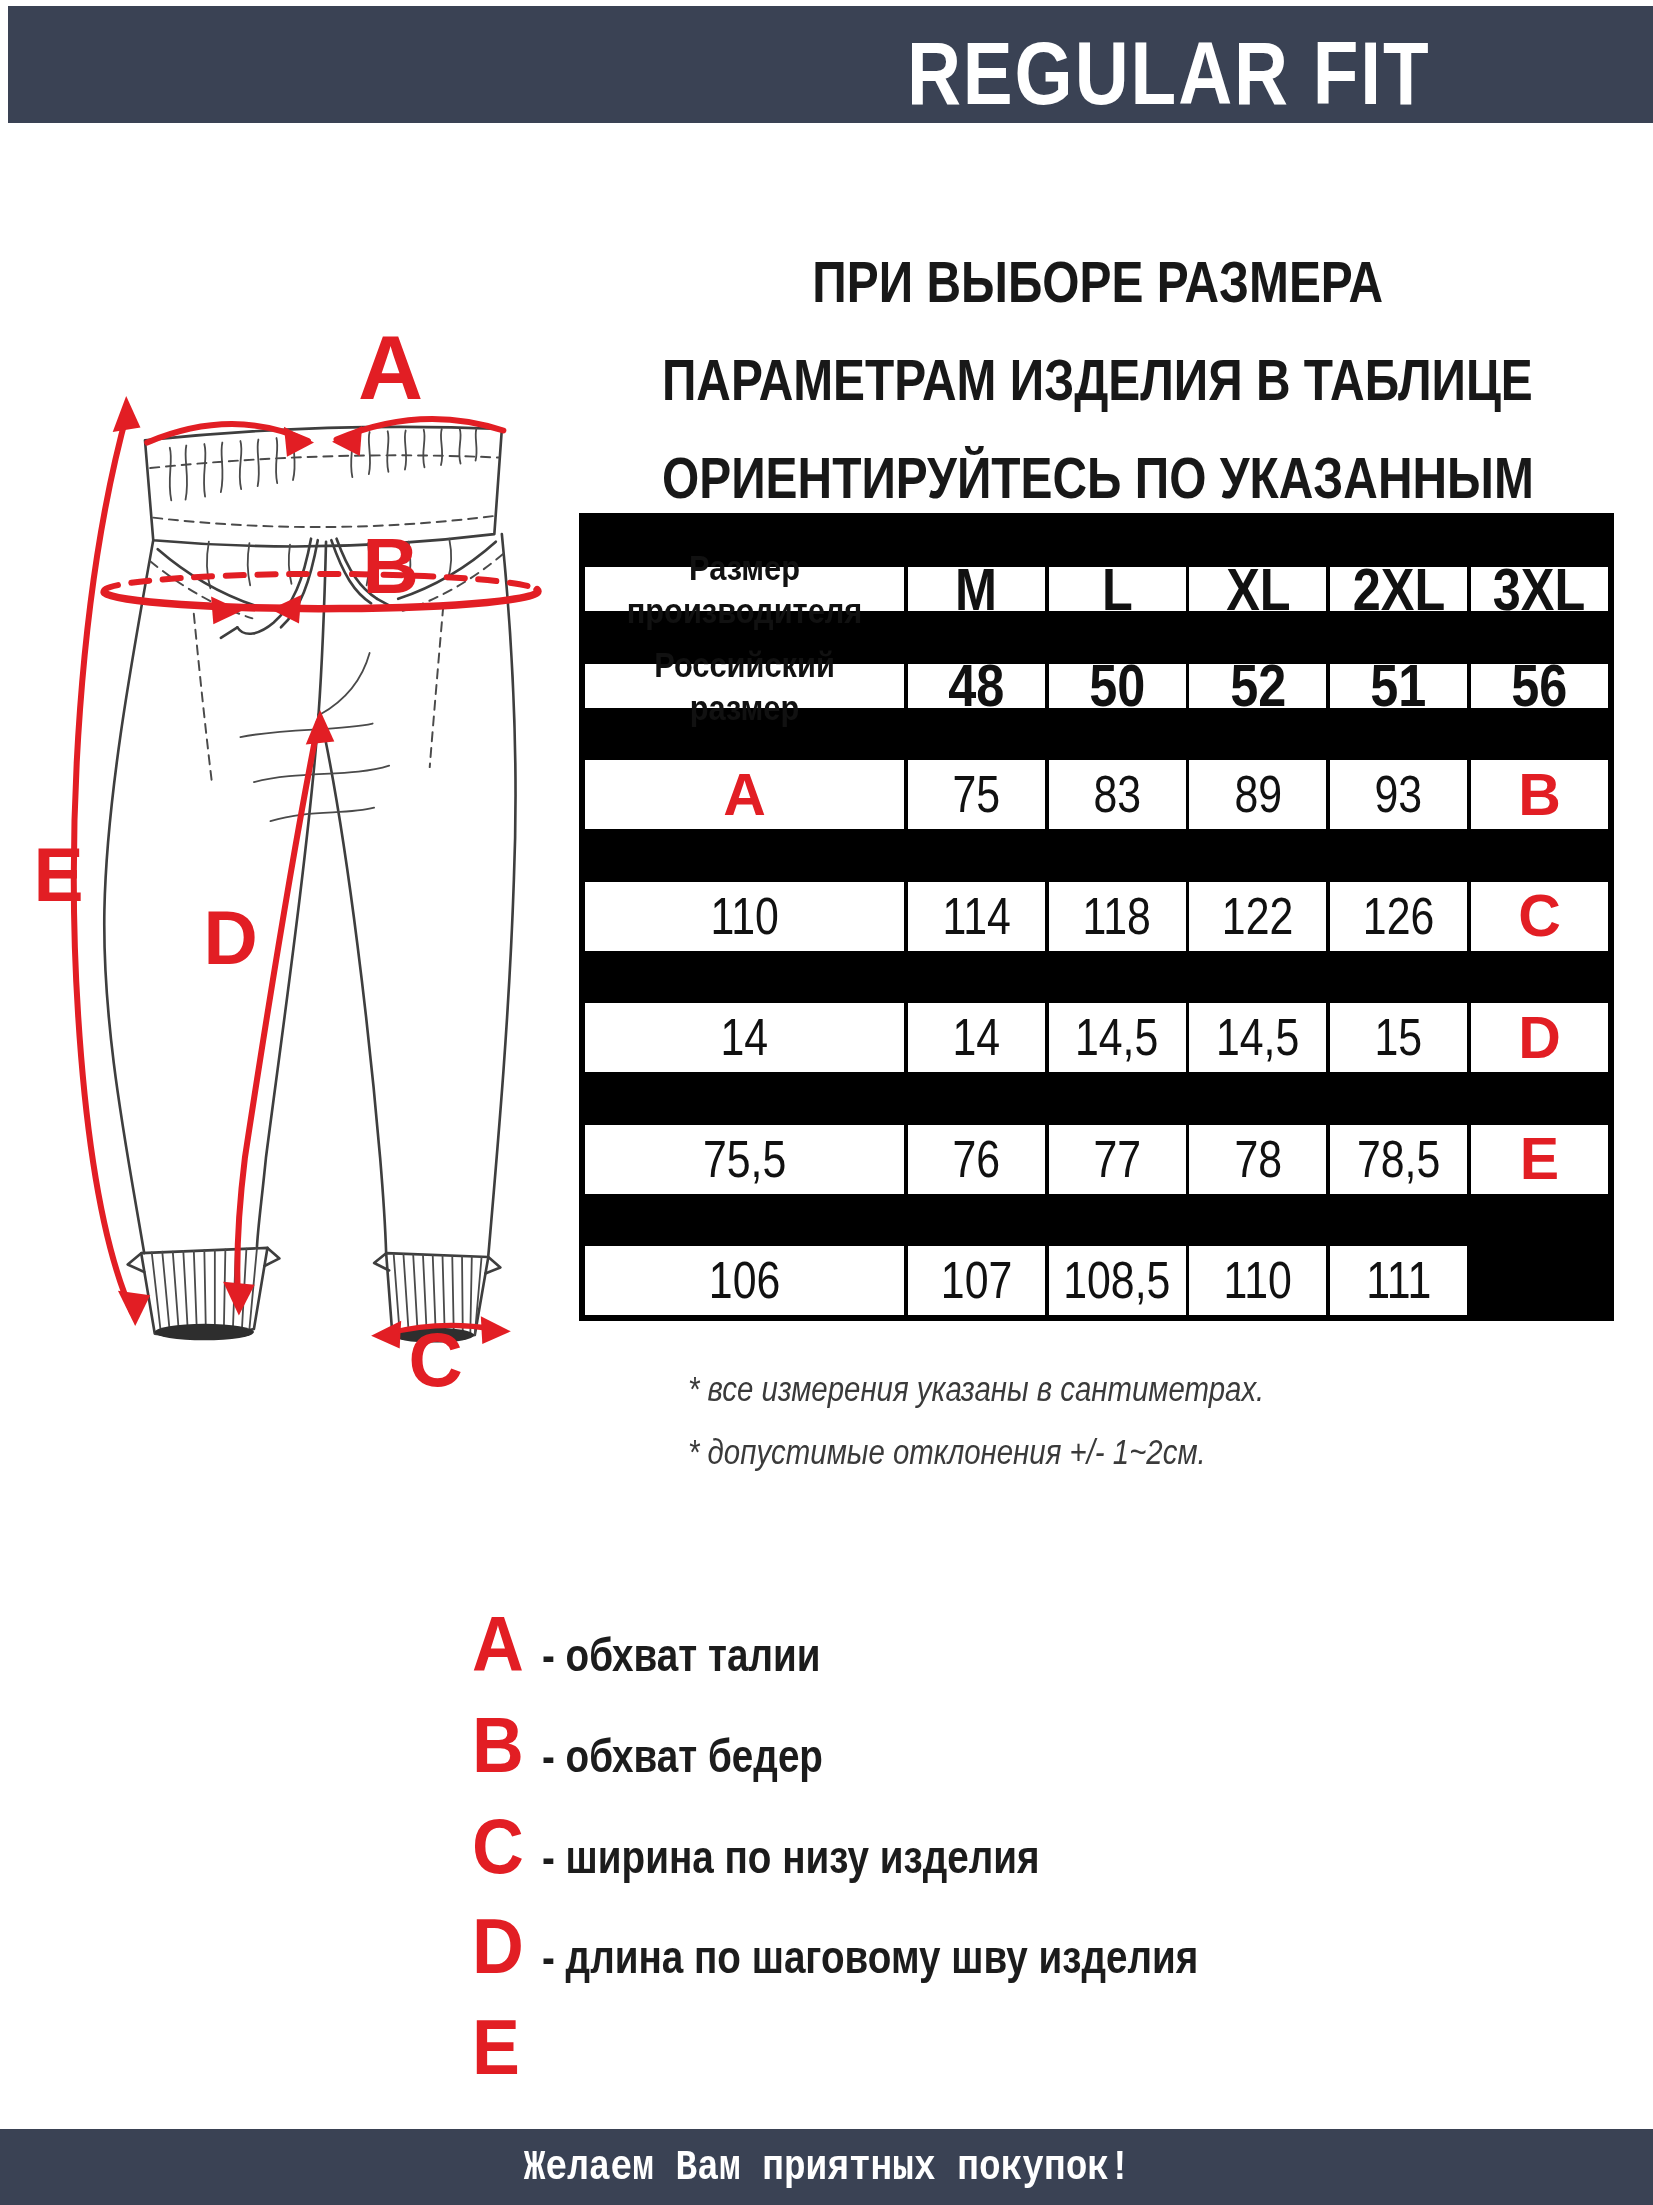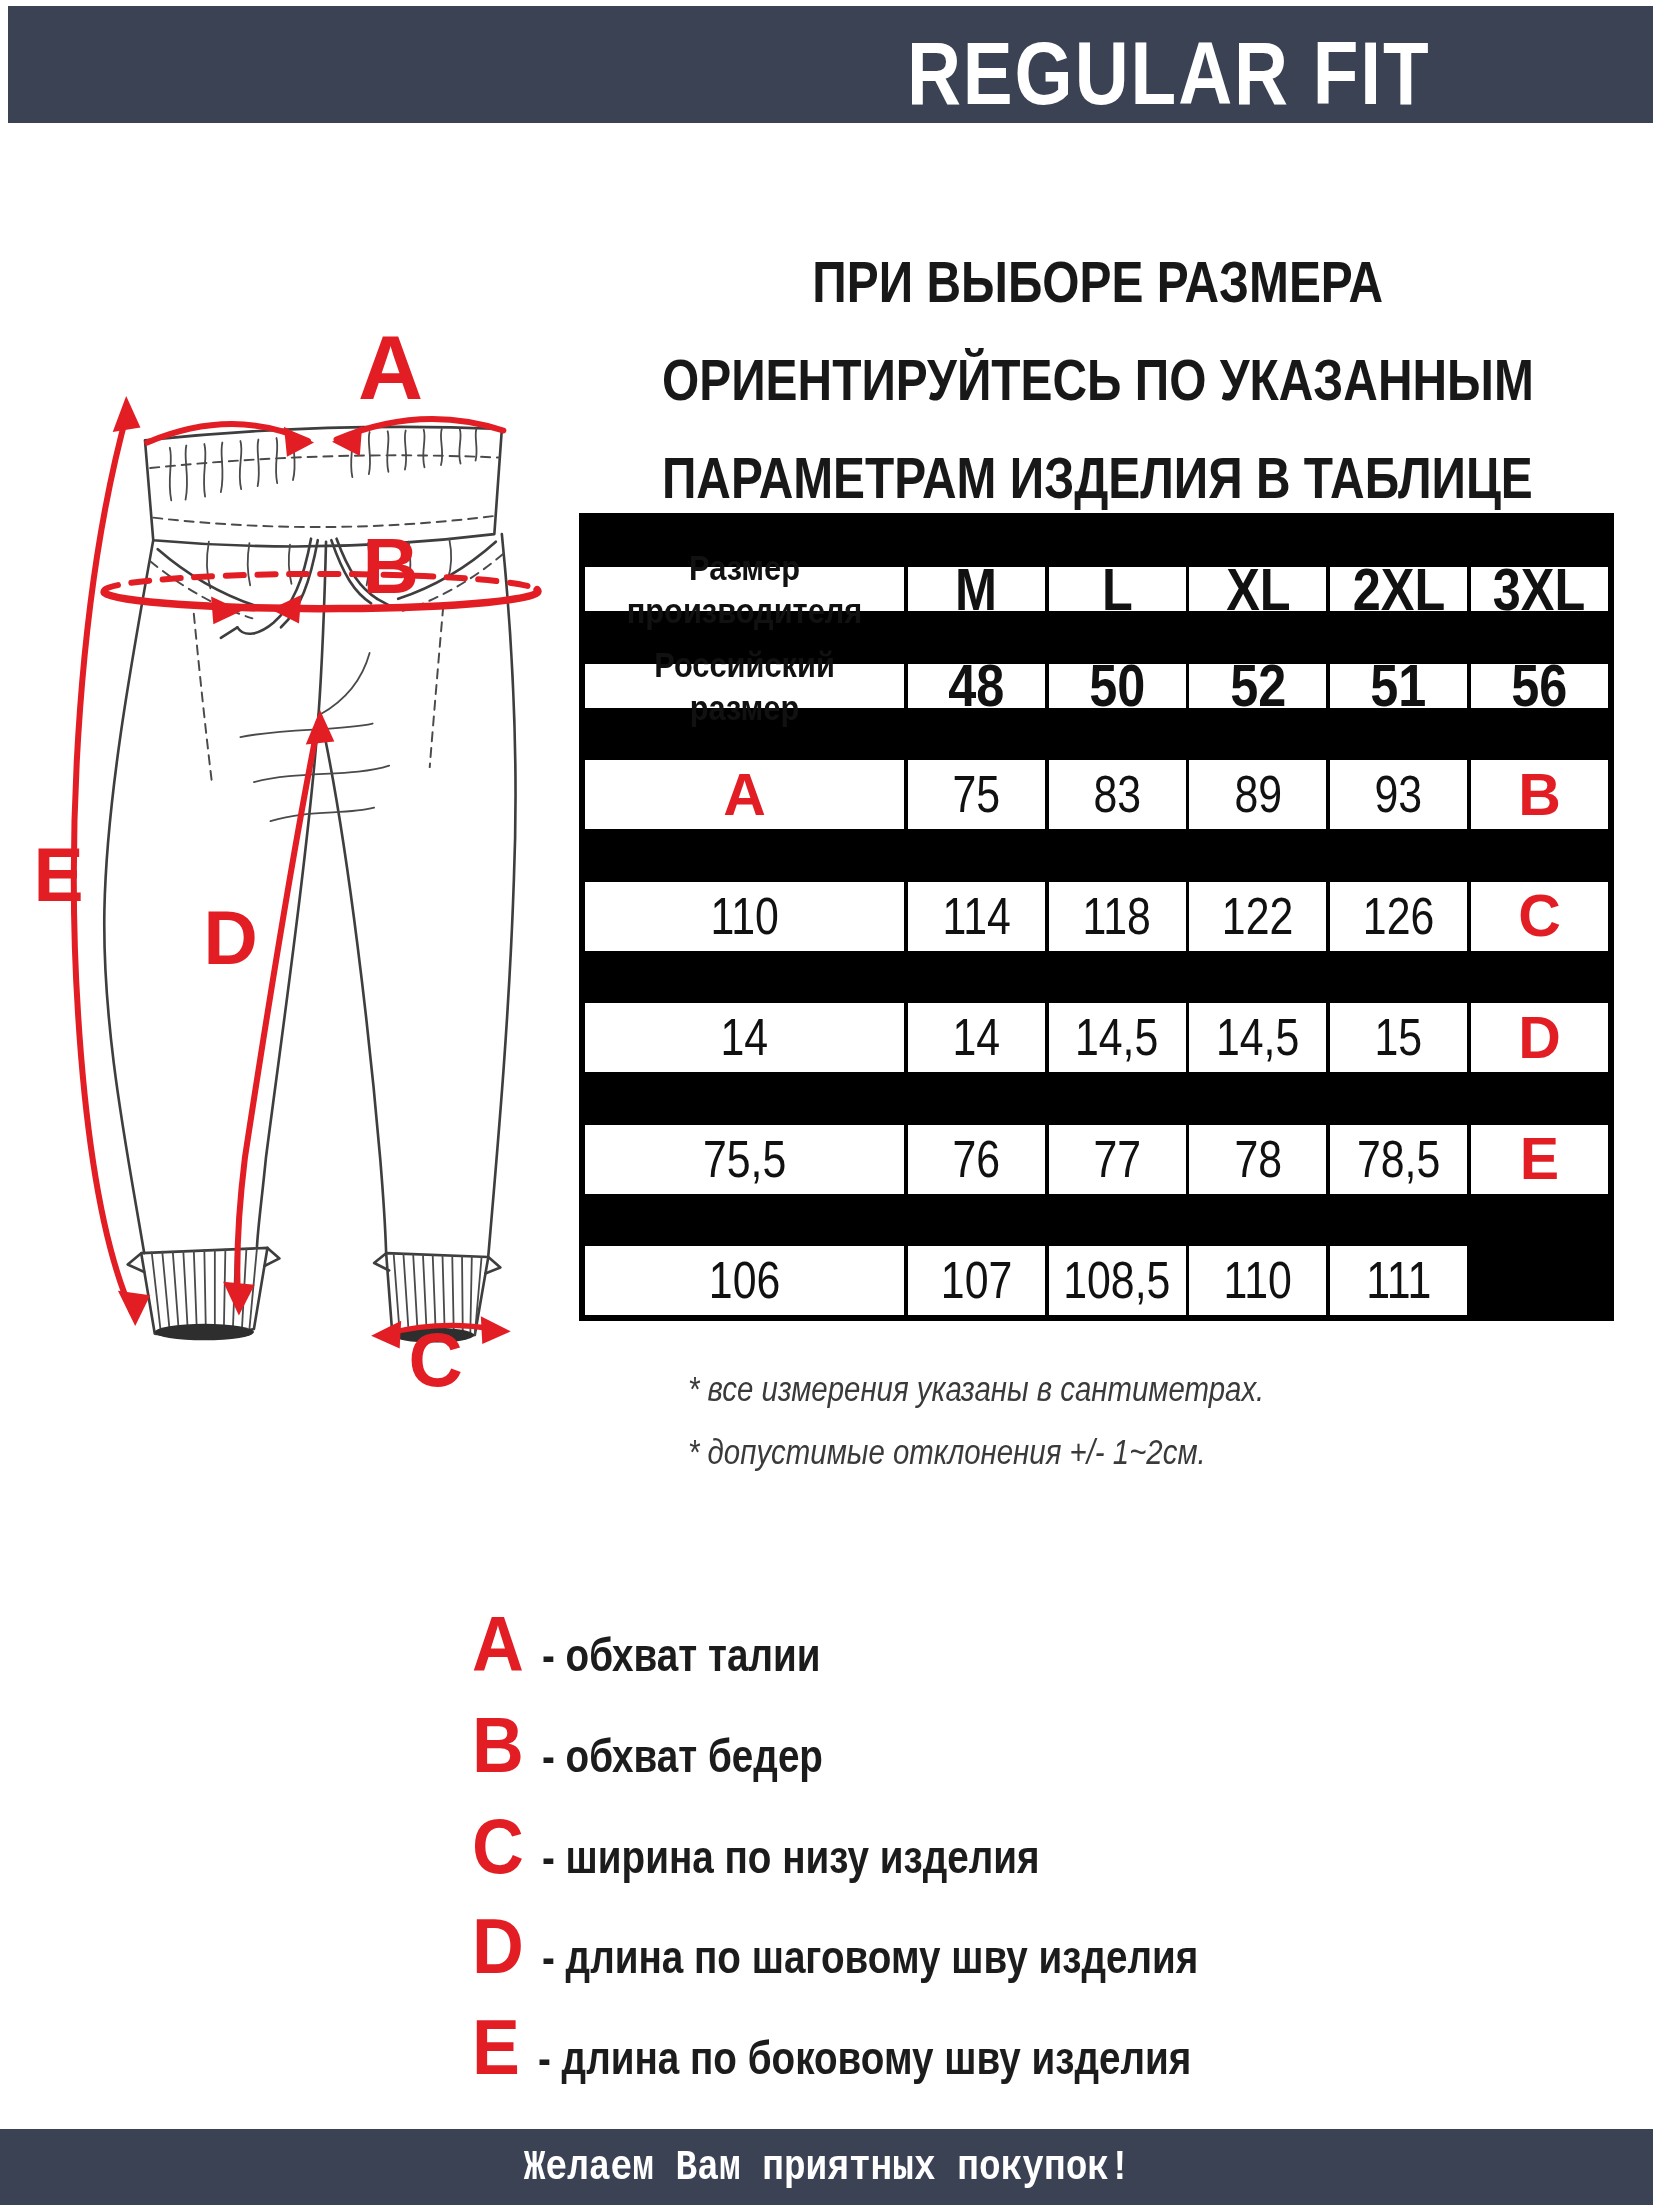--- a/index.html
+++ b/index.html
@@ -58,22 +58,22 @@
 <div class="page">
 
   <div class="topbar">
     <div class="topbar-title">
       <span class="cx">REGULAR FIT</span>
     </div>
   </div>
 
   <div class="intro">
     <div><span class="cx">ПРИ ВЫБОРЕ РАЗМЕРА</span></div>
+    <div><span class="cx">ПАРАМЕТРАМ ИЗДЕЛИЯ В ТАБЛИЦЕ</span></div>
     <div><span class="cx">ОРИЕНТИРУЙТЕСЬ ПО УКАЗАННЫМ</span></div>
-    <div><span class="cx">ПАРАМЕТРАМ ИЗДЕЛИЯ В ТАБЛИЦЕ</span></div>
   </div>
 
   <div class="pants-wrap">
   <svg viewBox="0 0 760 1450" width="571" height="1090">
 
     <g>
       <path class="ol" d="M173,165 Q413,140 648,150 L638,290 Q410,318 184,298 Z"></path>
       <path class="dsh" d="M180,202 Q412,178 644,188"></path>
       <path class="dsh" d="M184,268 Q410,294 636,266"></path>
       <path class="thin" d="M206,175 c5,18 -4,40 2,70"></path>
@@ -354,21 +354,20 @@
     <div class="lrow">
       <span class="lletter">C</span>
       <span class="ltext"><span class="cxl">- ширина по низу изделия</span></span>
     </div>
     <div class="lrow">
       <span class="lletter">D</span>
       <span class="ltext"><span class="cxl">- длина по шаговому шву изделия</span></span>
     </div>
     <div class="lrow">
       <span class="lletter">E</span>
-      <span class="ltext"><span class="cxl">- длина по боковому шву изделия</span></span>
     </div>
   </div>
 
   <div class="footer">
     <span class="cx">Желаем Вам приятных покупок!</span>
   </div>
 
 </div>
 
 

